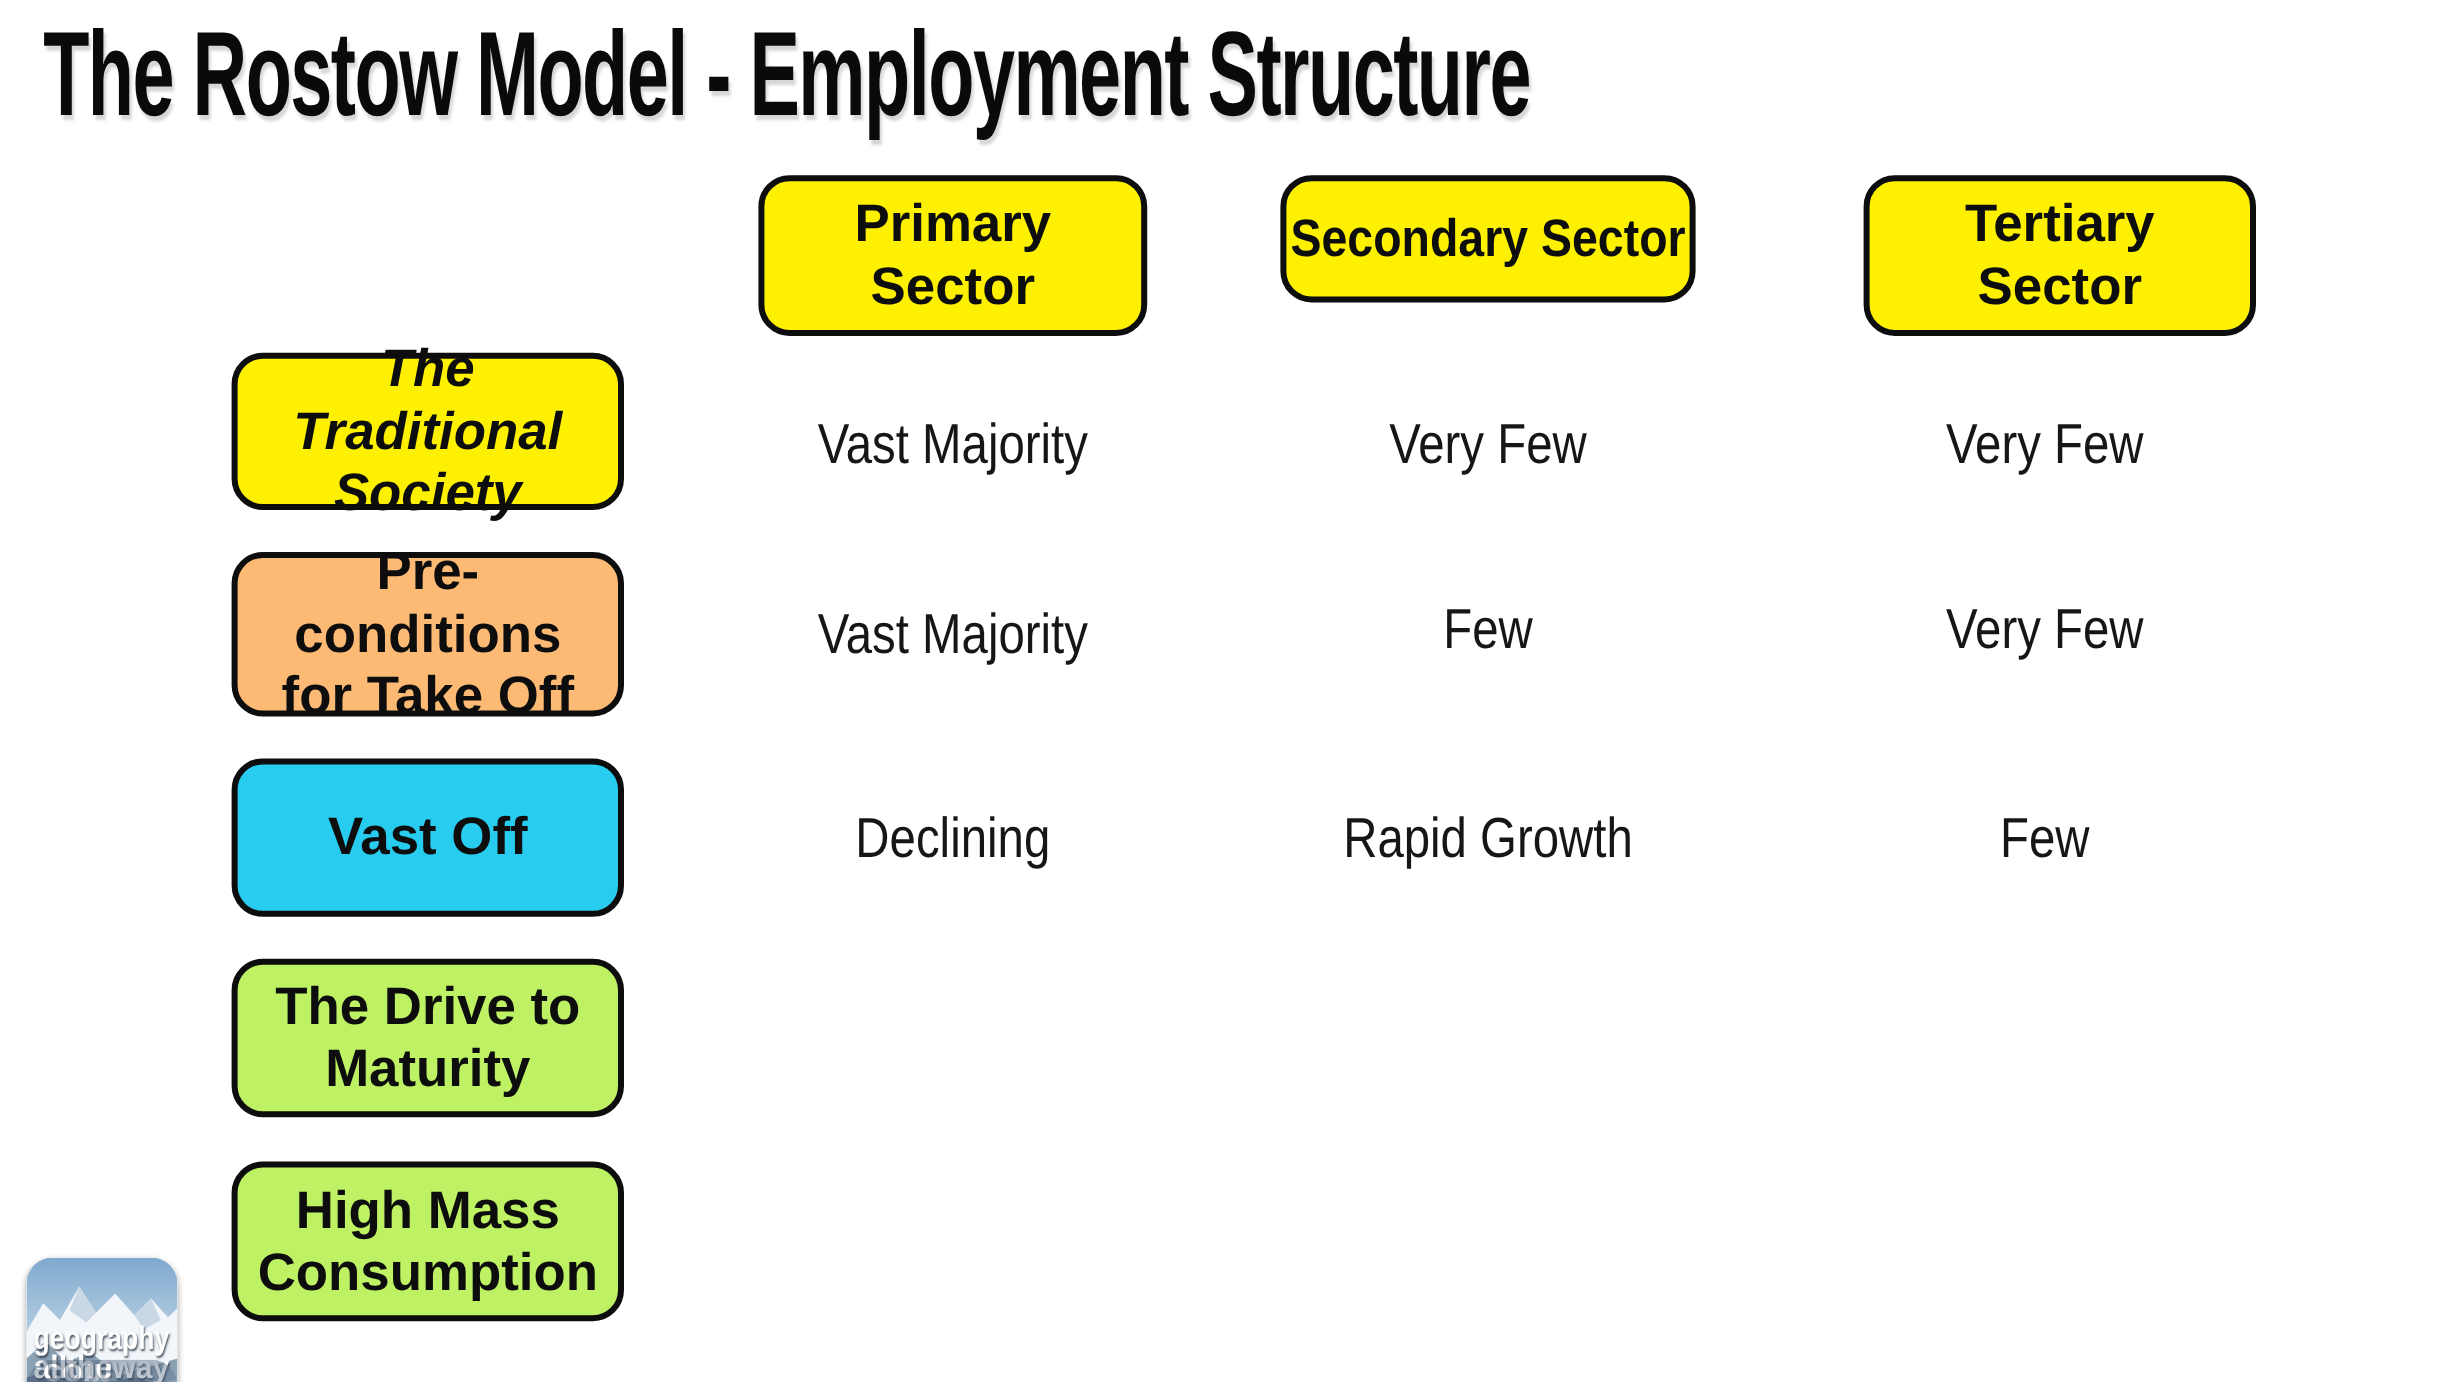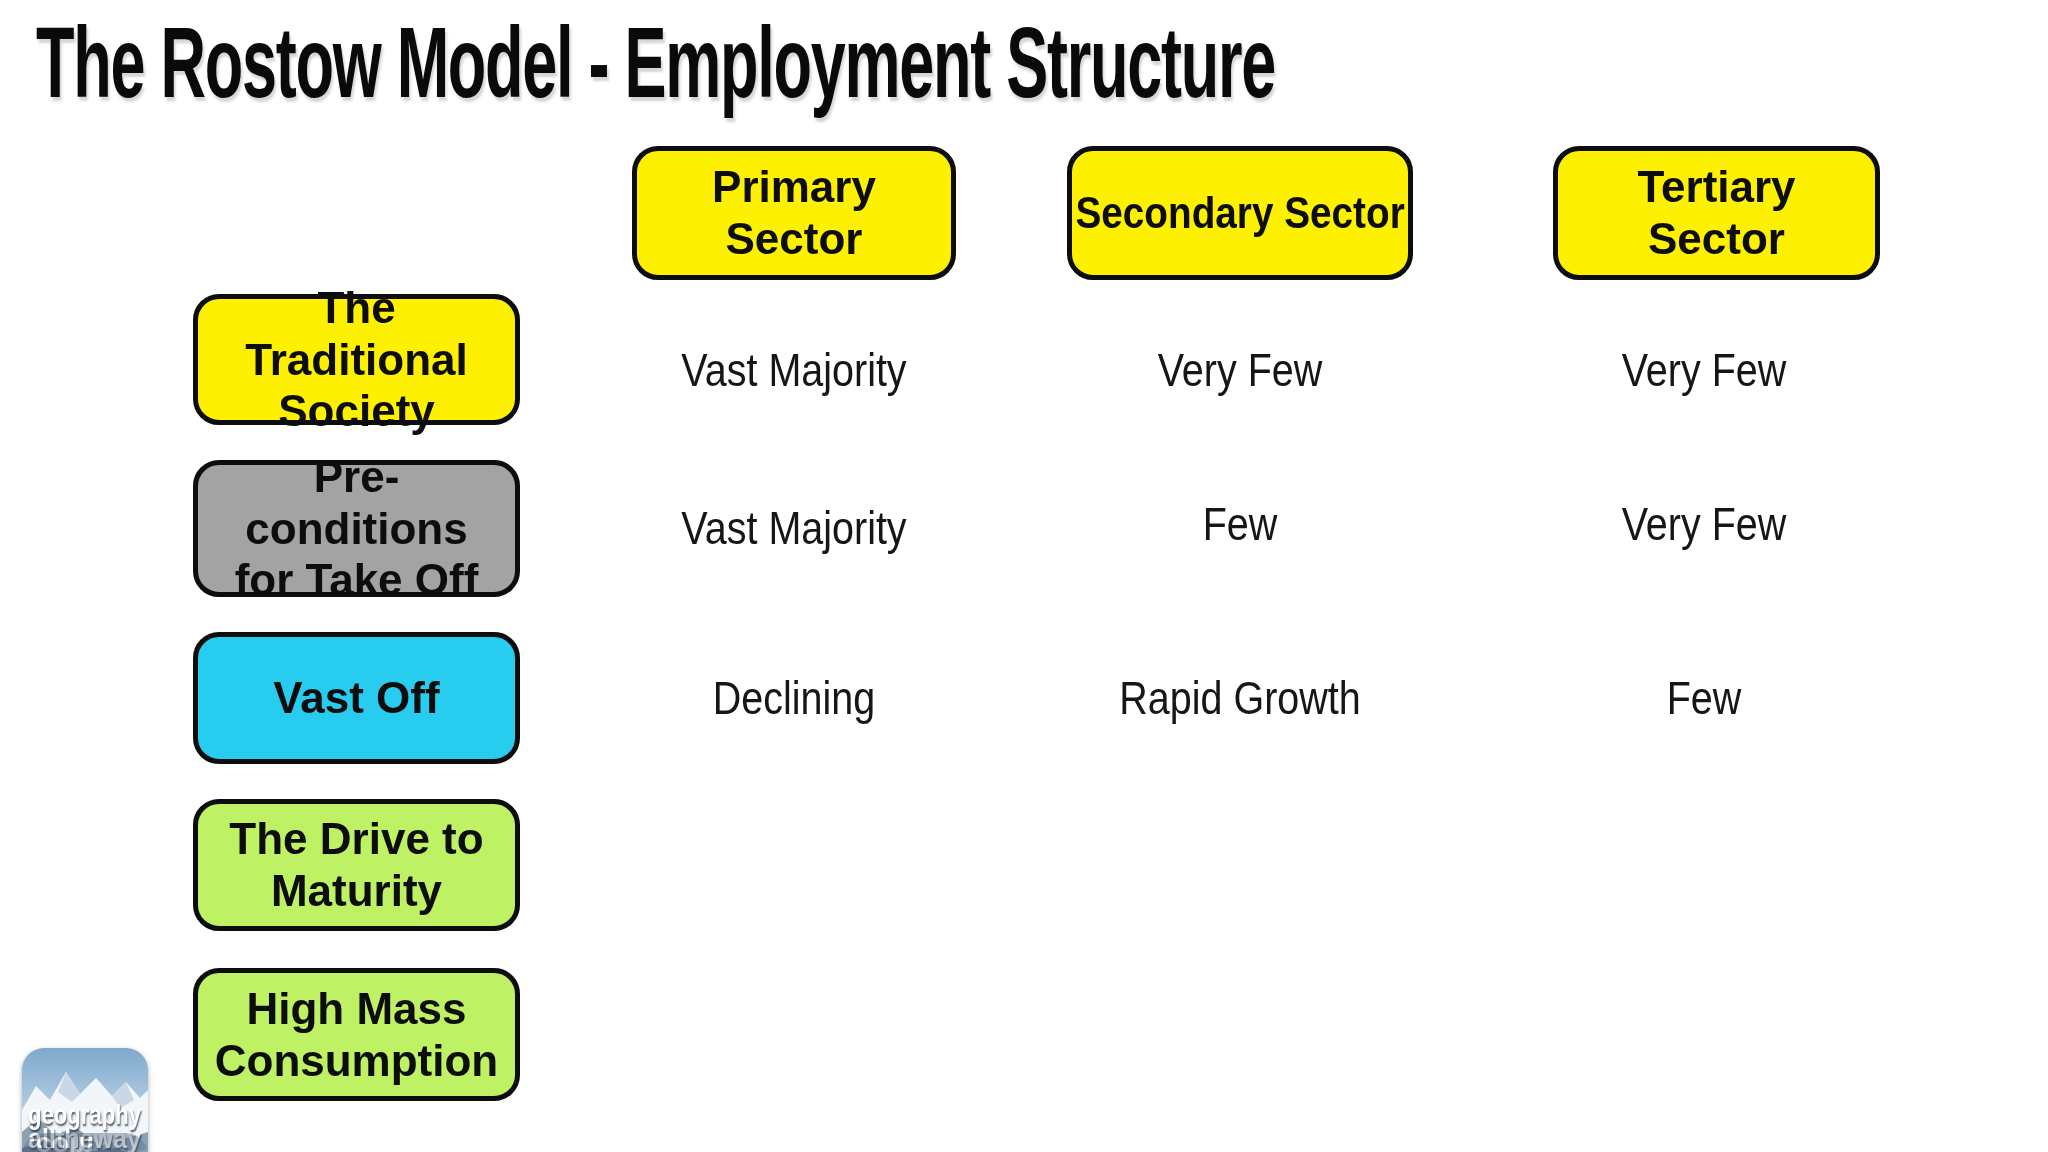--- a/index.html
+++ b/index.html
@@ -23,21 +23,21 @@
   .pill {
     position:absolute; box-sizing:border-box;
     border:5px solid #0d0d0d; border-radius:26px;
     display:flex; align-items:center; justify-content:center;
     text-align:center; font-weight:bold; font-size:44px;
     line-height:1.18; color:#0d0d0d; padding:4px 12px;
   }
   .pill .lbl { display:block; }
 
   #hdr-0 { left:632px;  top:146px; width:324px; height:134px; }
-  #hdr-1 { left:1067px; top:146px; width:346px; height:134px; }
+  #hdr-1 { left:1067px; top:146px; width:346px; height:106px; }
   #hdr-1 .lbl { white-space:nowrap; transform:scaleX(0.88); transform-origin:center; }
   #hdr-2 { left:1541px; top:146px; width:327px; height:134px;margin-left:12px; }
 
   .rowbox { left:193px; width:327px; }
   #row-0 { top:294px; height:131px; }
   #row-1 { top:460px; height:137px; }
   #row-2 { top:632px; height:132px; }
   #row-3 { top:799px; height:132px; }
   #row-4 { top:968px; height:133px; }
 
@@ -85,24 +85,24 @@
   <div class="pill" id="hdr-0" style="background-color: rgb(253, 240, 0);">
     <span class="lbl">Primary Sector</span>
   </div>
   <div class="pill" id="hdr-1" style="background-color: rgb(253, 240, 0);">
     <span class="lbl">Secondary Sector</span>
   </div>
   <div class="pill" id="hdr-2" style="background-color: rgb(253, 240, 0);">
     <span class="lbl">Tertiary Sector</span>
   </div>
 
-  <div class="pill rowbox" id="row-0" style="background-color: rgb(253, 240, 0);">
+  <div class="pill rowbox" id="row-0" style="background-color: rgb(253, 240, 0); font-style: italic;">
     <span class="lbl">The Traditional Society</span>
   </div>
-  <div class="pill rowbox" id="row-1" style="background-color: #a3a3a3;">
+  <div class="pill rowbox" id="row-1" style="background-color: #fdba74;">
     <span class="lbl">Pre-conditions for Take Off</span>
   </div>
   <div class="pill rowbox" id="row-2" style="background-color: rgb(39, 204, 239);">
     <span class="lbl">Vast Off</span>
   </div>
   <div class="pill rowbox" id="row-3" style="background-color: #bef264;">
     <span class="lbl">The Drive to Maturity</span>
   </div>
   <div class="pill rowbox" id="row-4" style="background-color: #bef264;">
     <span class="lbl">High Mass Consumption</span>

